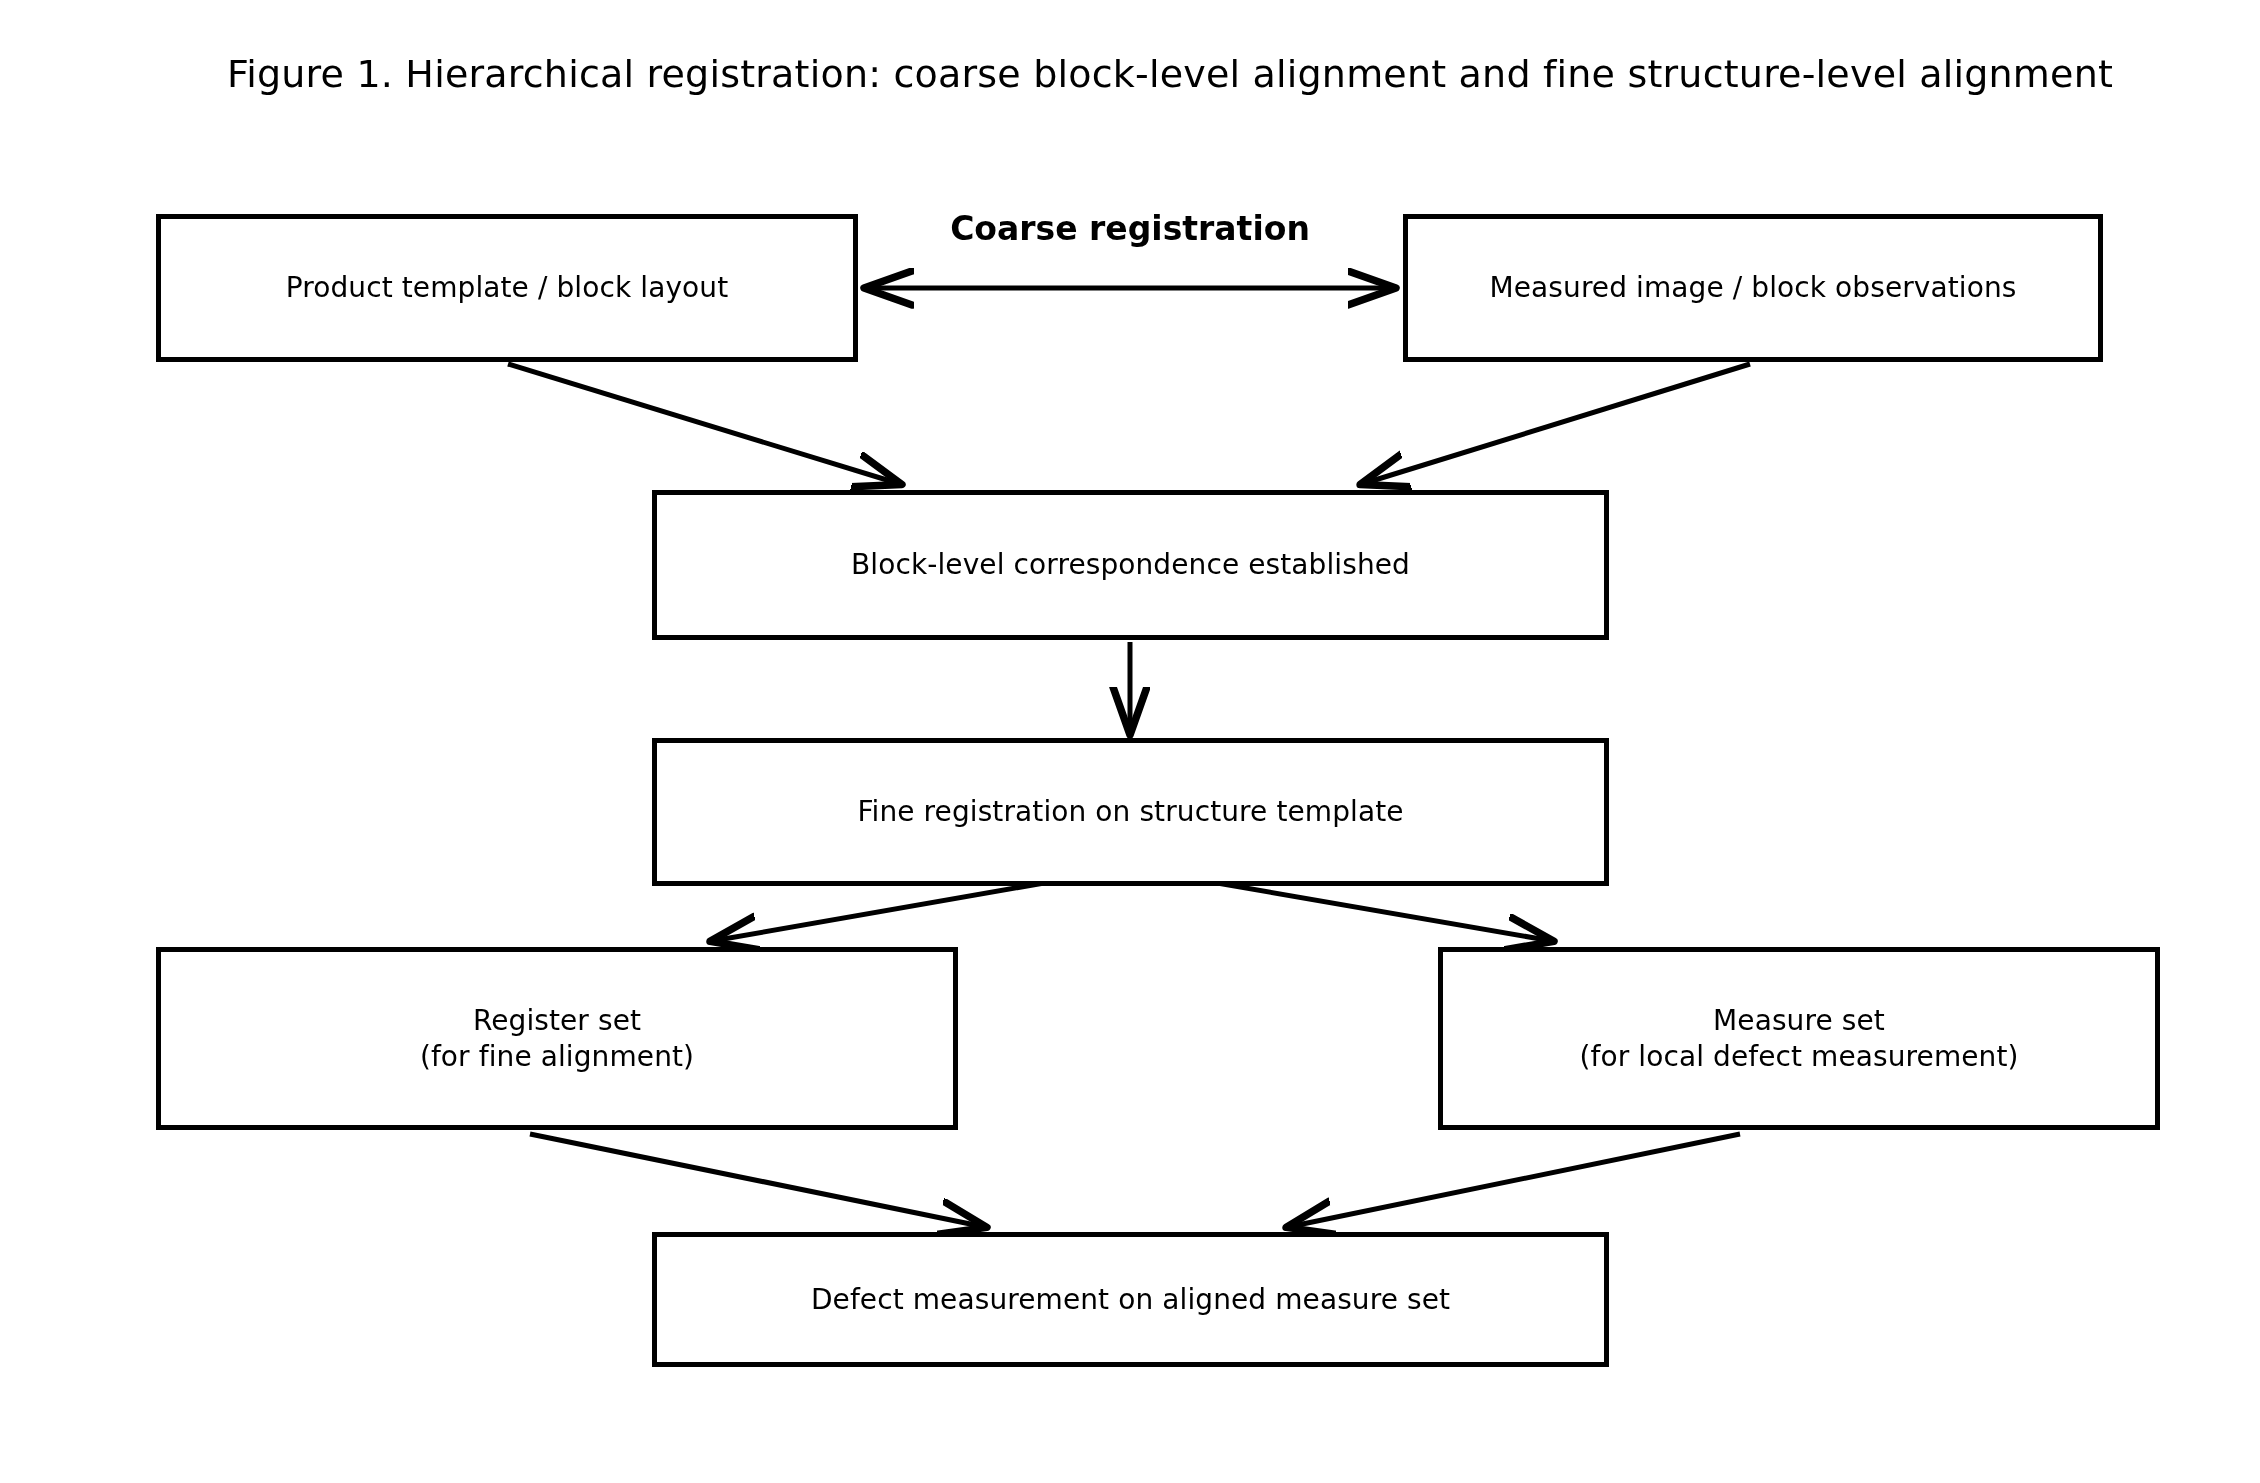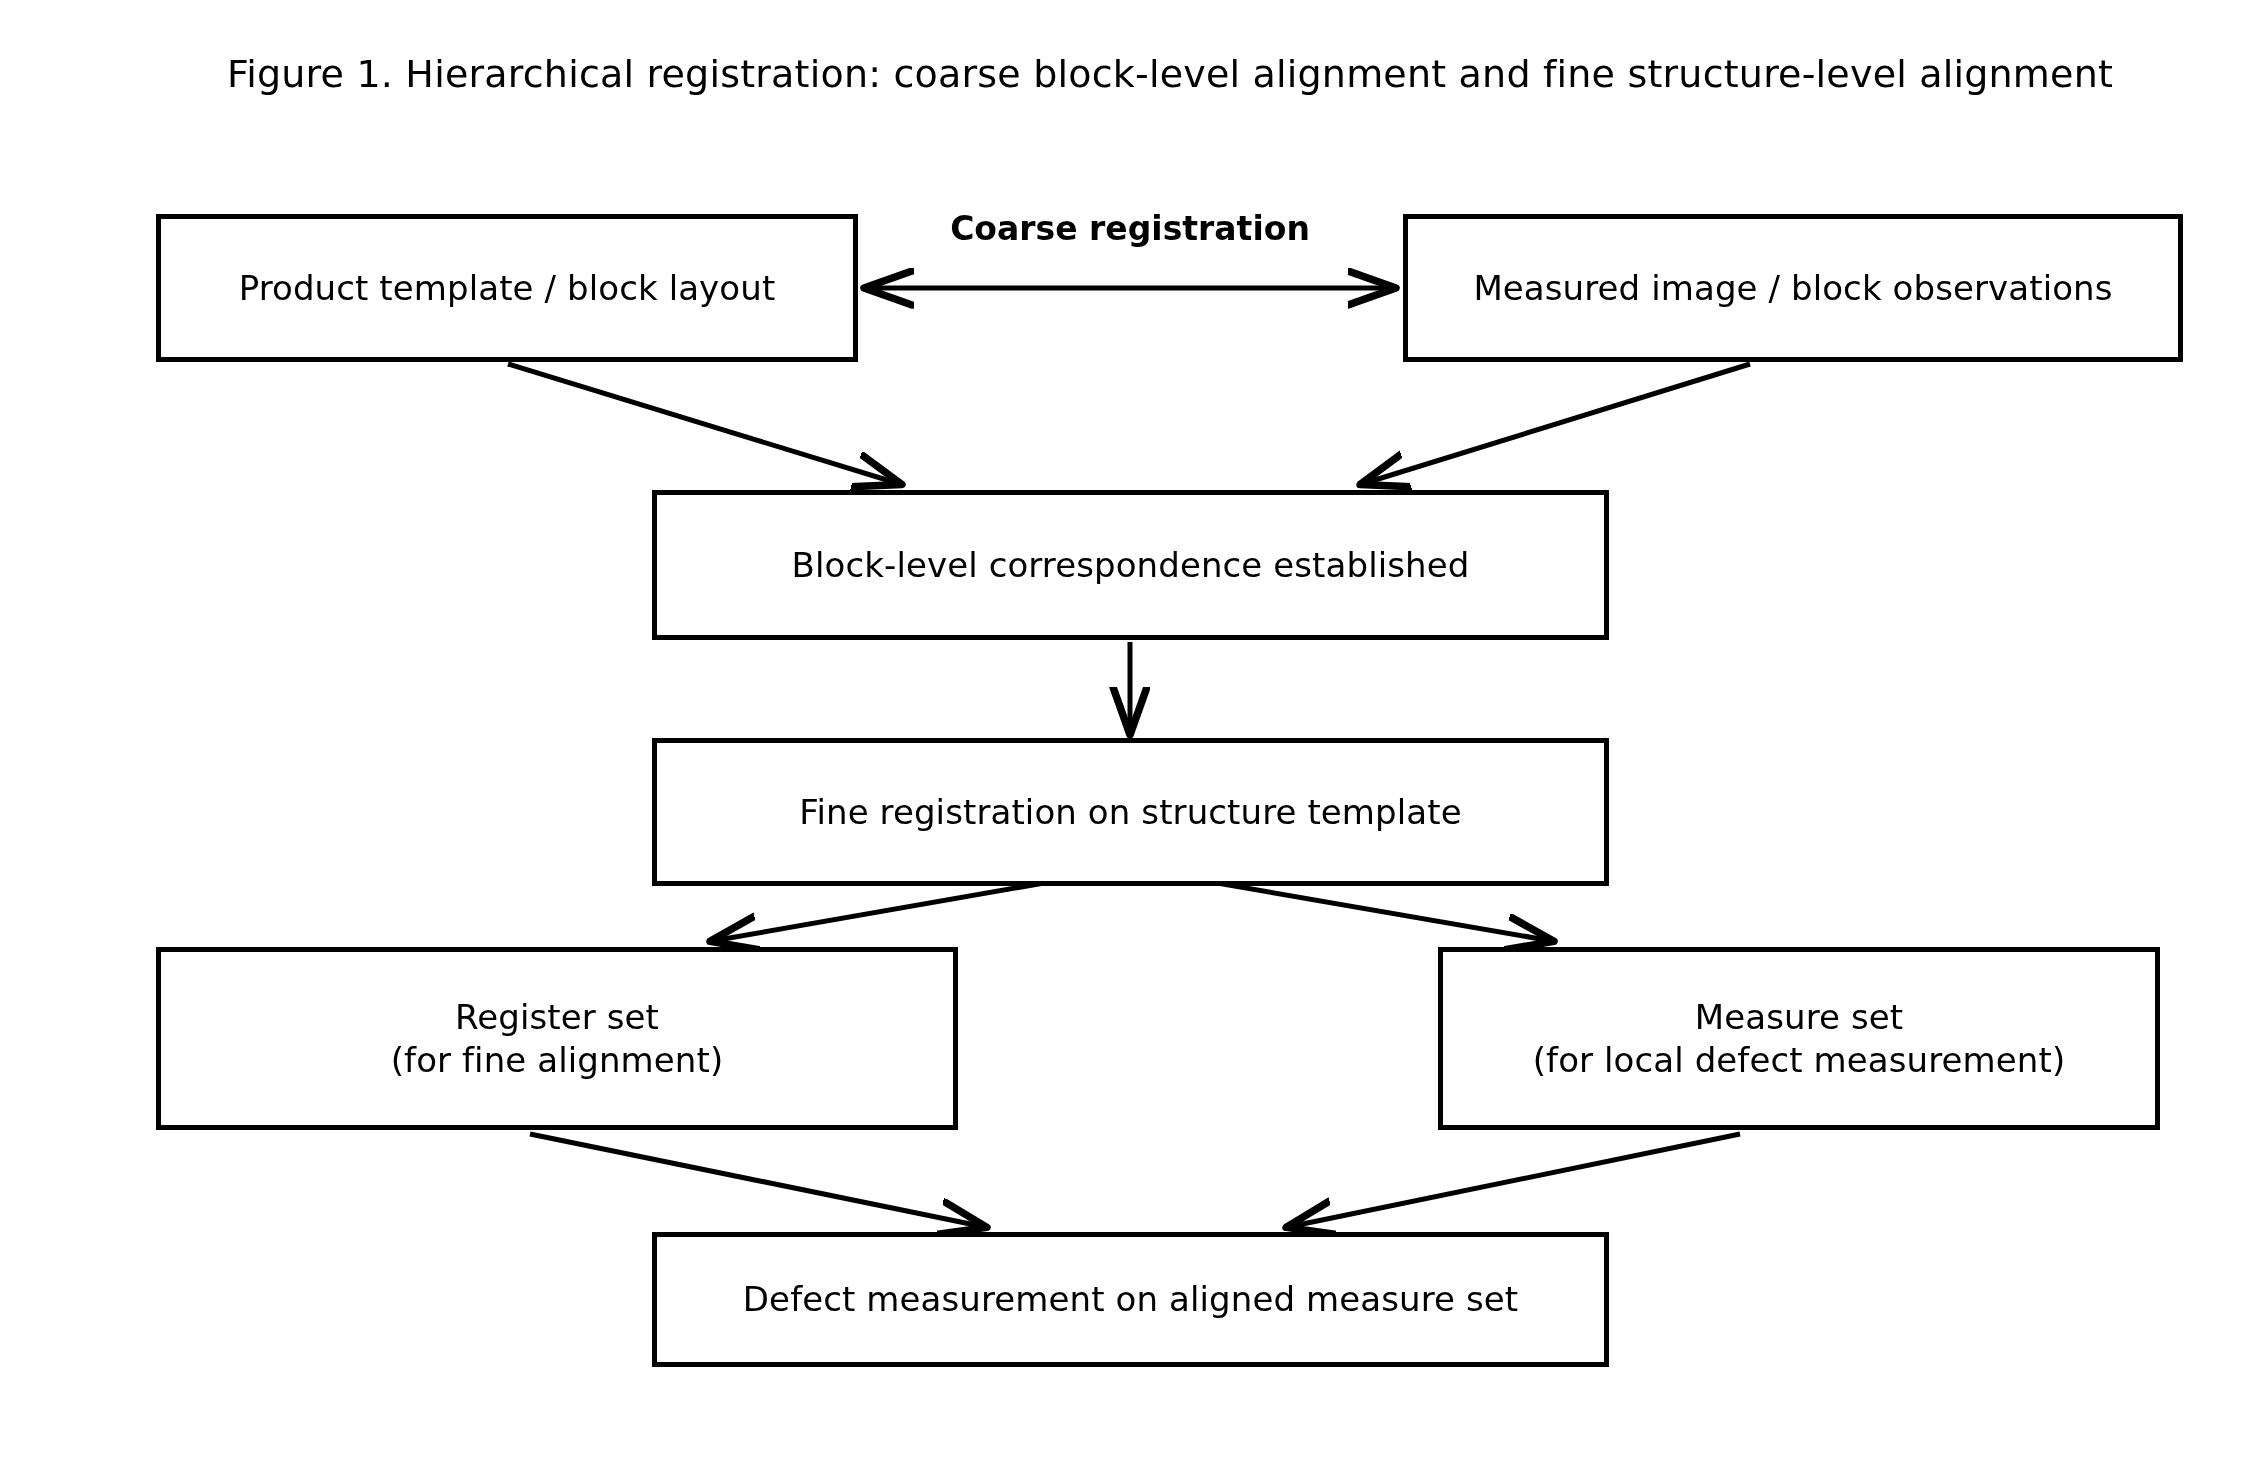--- a/index.html
+++ b/index.html
@@ -33,21 +33,21 @@
     position: absolute;
     box-sizing: border-box;
     border: 5px solid #000000;
     background: #ffffff;
     display: flex;
     align-items: center;
     justify-content: center;
     text-align: center;
   }
   .node-label {
-    font-size: 34px;
+    font-size: 28px;
     line-height: 1.26;
     color: #000000;
     white-space: pre-line;
     letter-spacing: 0.1px;
   }
   .fig-title {
     position: absolute;
     left: 0;
     top: 52px;
     width: 2260px;
@@ -60,21 +60,21 @@
   .edge-label {
     position: absolute;
     font-size: 33px;
     color: #000000;
     text-align: center;
     white-space: nowrap;
   }
 
   
   #box-product-template { left: 156px; top: 214px; width: 702px; height: 148px; }
-  #box-measured-image   { left: 1403px; top: 214px; width: 780px; height: 148px; }
+  #box-measured-image   { left: 1403px; top: 214px; width: 700px; height: 148px; }
   #box-block-corr       { left: 652px;  top: 490px; width: 957px; height: 150px; }
   #box-fine-reg         { left: 652px;  top: 738px; width: 957px; height: 148px; }
   #box-register-set     { left: 156px;  top: 947px; width: 802px; height: 183px; align-items: center; }
   #box-measure-set      { left: 1390px; top: 947px; width: 722px; height: 183px; margin-left: 48px; }
   #box-defect-meas      { left: 652px;  top: 1232px; width: 957px; height: 135px; }
 
   #label-coarse-registration { left: 880px; top: 209px; width: 500px; font-weight: bold; }
 </style>
 </head>
 <body>

